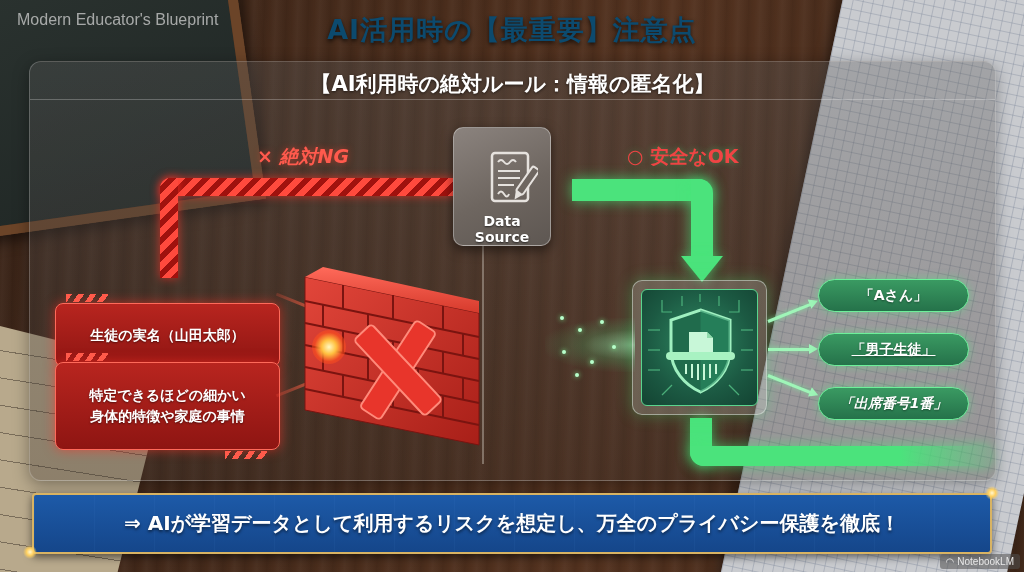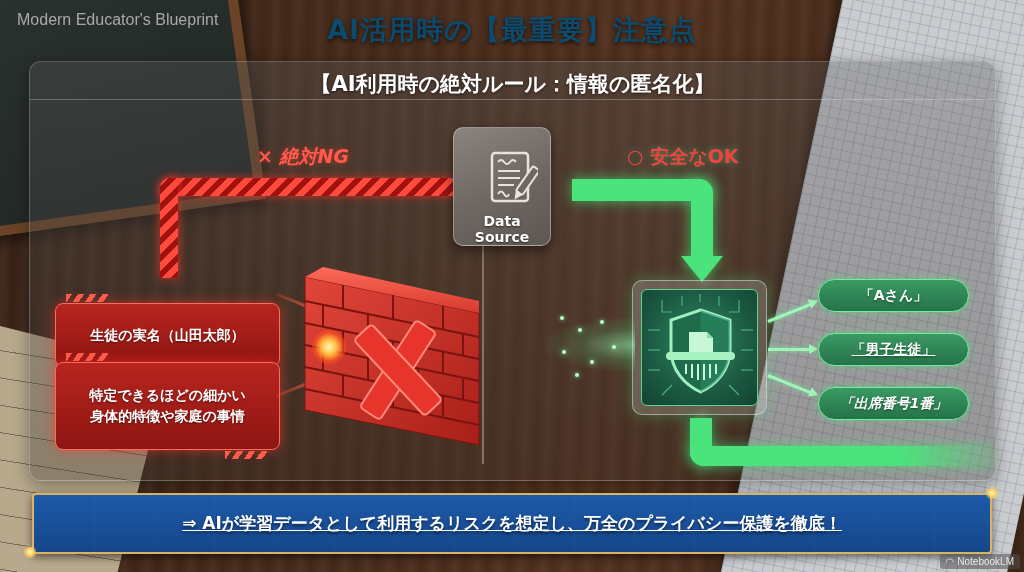--- a/index.html
+++ b/index.html
@@ -234,23 +234,22 @@
     display: flex; align-items: center; justify-content: center;
   }
   .banner::before {
     content: ""; position: absolute; inset: 0;
     background:
       linear-gradient(90deg, rgba(120,180,255,0.15) 0 1px, transparent 1px) 0 0/60px 100%;
     opacity: 0.3;
   }
   .banner-text {
     position: relative;
-    color: #ffffff; font-size: 17px; font-weight: bold;
+    color: #ffffff; font-size: 20px; font-weight: bold;
     text-shadow: 0 2px 3px rgba(0,0,0,0.5);
-    text-decoration: underline;
   }
   .sparkle {
     position: absolute; width: 14px; height: 14px;
     background: radial-gradient(circle, #fff7d0 0%, #ffd060 35%, rgba(255,200,80,0) 70%);
   }
 
   .nblm-badge {
     position: absolute; right: 4px; bottom: 3px;
     background: rgba(80,80,80,0.55);
     color: #e8e8e8; font-size: 10px;

